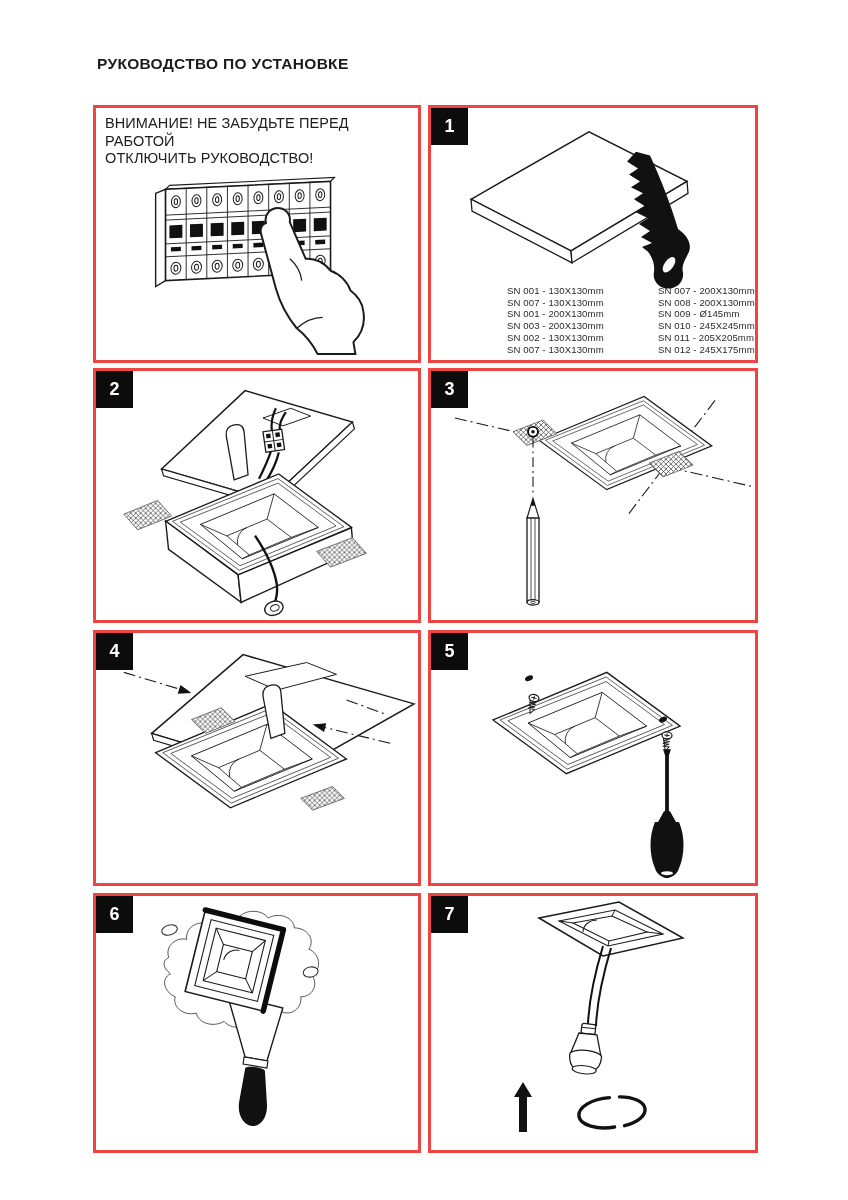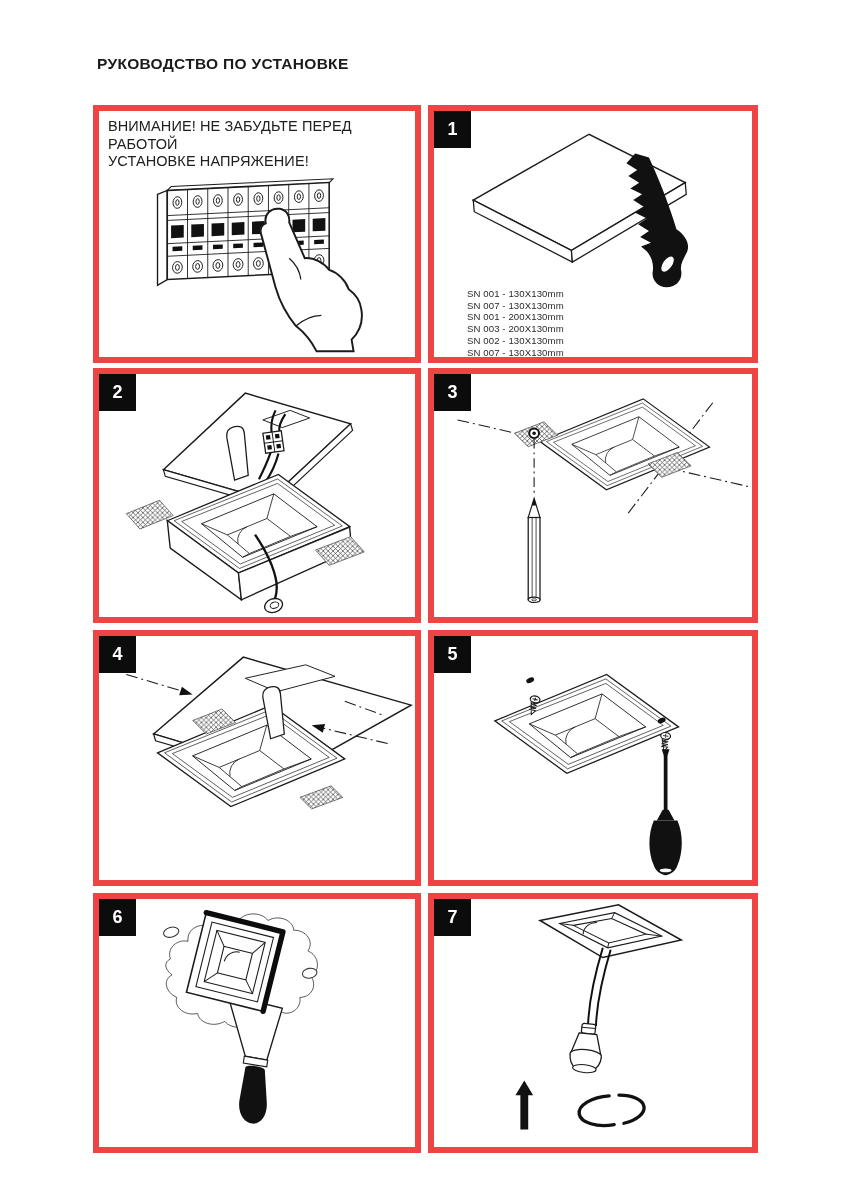--- a/index.html
+++ b/index.html
@@ -1,27 +1,27 @@
 <!DOCTYPE html>
 <html><head>
 <meta charset="utf-8">
 <style>
   html,body{margin:0;padding:0;background:#fff;}
   .sheet{position:relative;width:848px;height:1200px;background:#fff;overflow:hidden;
          font-family:"Liberation Sans",sans-serif;color:#1b1b1b;}
   .page-title{position:absolute;left:97px;top:55px;margin:0;font-size:15.5px;font-weight:bold;
               letter-spacing:.3px;color:#1b1b1b;text-align:right;}
-  .panel{position:absolute;border:6px solid #ef4444;background:#fff;box-sizing:border-box;}
+  .panel{position:absolute;border:3px solid #ef4444;background:#fff;box-sizing:border-box;}
   .badge{position:absolute;top:0;left:0;width:37px;height:37px;background:#0c0c0c;color:#fff;
          font-weight:bold;font-size:18px;display:flex;align-items:center;justify-content:center;z-index:3;}
   .ill{position:absolute;left:0;top:0;width:100%;height:100%;display:block;}
   .warn-text{position:absolute;left:9px;top:7px;z-index:2;font-size:14.5px;line-height:17.6px;
              color:#202020;letter-spacing:.1px;}
   .models{position:absolute;z-index:2;font-size:9.6px;line-height:11.7px;color:#2b2b2b;letter-spacing:.1px;}
-  .models div{white-space:pre;}
+  .models div{white-space:pre;margin-left:43px;}
   .col-left{left:33px;top:177px;}
   .col-right{left:184px;top:177px;}
 </style>
 </head>
 <body>
 
 <svg width="0" height="0" style="position:absolute" aria-hidden="true">
   <defs>
     <pattern id="mesh" width="5" height="5" patternUnits="userSpaceOnUse">
       <path d="M0,5 L5,0 M0,0 L5,5" stroke="#3a3a3a" stroke-width="0.7" fill="none"></path>
@@ -46,21 +46,21 @@
   </defs>
 </svg>
 
 <div class="sheet">
 
   <h1 class="page-title">РУКОВОДСТВО ПО УСТАНОВКЕ</h1>
 
   <section class="panel" style="left:93px;top:105px;width:328px;height:258px;">
     <div class="warn-text">
       <div>ВНИМАНИЕ! НЕ ЗАБУДЬТЕ ПЕРЕД РАБОТОЙ</div>
-      <div>УСТАНОВКЕ НАПРЯЖЕНИЕ!</div>
+      <div>ОТКЛЮЧИТЬ РУКОВОДСТВО!</div>
     </div>
     <svg class="ill" viewBox="0 0 324 254" preserveAspectRatio="none">
       <g>
         <polygon points="60,86 70,82 70,174 60,180" fill="#fff" stroke="#1b1b1b" stroke-width="1.4"></polygon>
         <polygon points="70,82 236,74 240,70 74,78" fill="#fff" stroke="#1b1b1b" stroke-width="1.1"></polygon>
         <g transform="translate(70,82) skewY(-2.8)">
           <rect x="0" y="0" width="166" height="92" fill="#fff" stroke="#1b1b1b" stroke-width="1.6"></rect>
           <line x1="0" y1="26" x2="166" y2="26" stroke="#1b1b1b" stroke-width="0.9"></line>
           <line x1="0" y1="31" x2="166" y2="31" stroke="#1b1b1b" stroke-width="0.9"></line>
           <line x1="0" y1="55" x2="166" y2="55" stroke="#1b1b1b" stroke-width="0.9"></line>
@@ -157,20 +157,28 @@
       </g>
     </svg>
     <div class="models col-left">
       <div>SN 001 - 130X130mm</div>
       <div>SN 007 - 130X130mm</div>
       <div>SN 001 - 200X130mm</div>
       <div>SN 003 - 200X130mm</div>
       <div>SN 002 - 130X130mm</div>
       <div>SN 007 - 130X130mm</div>
     </div>
+    <div class="models col-right">
+      <div>SN 007 - 200X130mm</div>
+      <div>SN 008 - 200X130mm</div>
+      <div>SN 009 - Ø145mm</div>
+      <div>SN 010 - 245X245mm</div>
+      <div>SN 011 - 205X205mm</div>
+      <div>SN 012 - 245X175mm</div>
+    </div>
   </section>
 
   <section class="panel" style="left:93px;top:368px;width:328px;height:255px;">
     <div class="badge">2</div>
     <svg class="ill" viewBox="0 0 324 254" preserveAspectRatio="none">
       <g>
         <polygon points="66,100 150,20 258,52 174,132" fill="#fff" stroke="#1b1b1b" stroke-width="1.5"></polygon>
         <polygon points="66,100 68,107 176,139 174,132" fill="#fff" stroke="#1b1b1b" stroke-width="1.2"></polygon>
         <polygon points="174,132 176,139 260,59 258,52" fill="#fff" stroke="#1b1b1b" stroke-width="1.2"></polygon>
         <polygon points="168,48 196,38 216,46 188,56" fill="#fff" stroke="#1b1b1b" stroke-width="1"></polygon>

